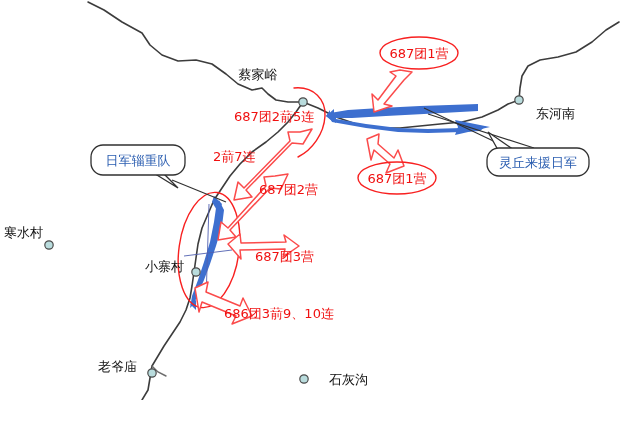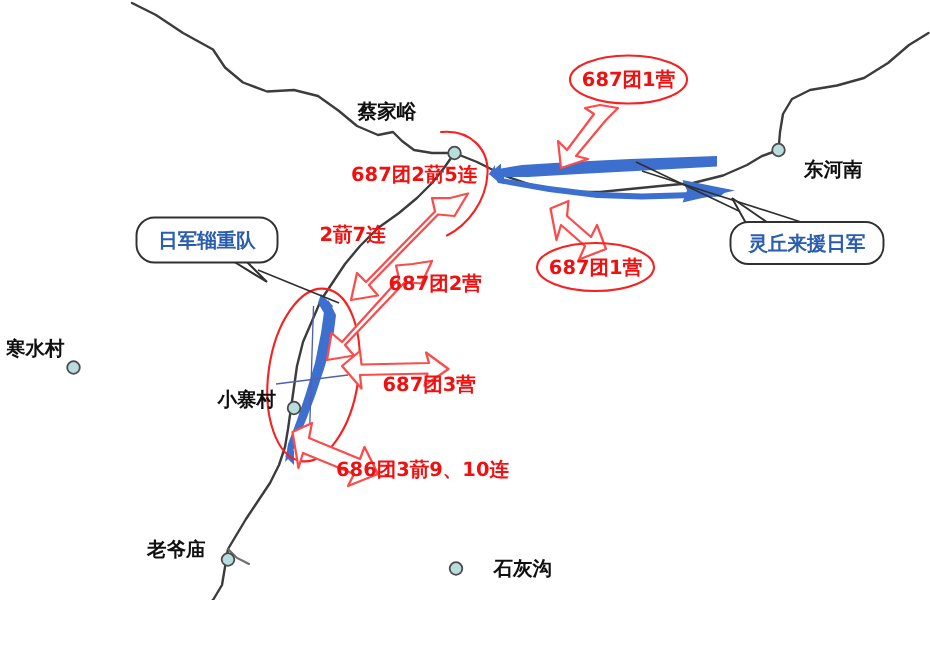--- a/index.html
+++ b/index.html
@@ -9,21 +9,20 @@
   }
   body {
     font-family: "DejaVu Sans", "Liberation Sans", sans-serif;
   }
   #map-root {
     position: relative;
     width: 620px;
     height: 400px;
     background: #ffffff;
     overflow: hidden;
-    font-weight: bold;
   }
   svg.map-layer {
     position: absolute;
     left: 0;
     top: 0;
     width: 620px;
     height: 432px;
   }
   .village-label {
     font-size: 13px;

